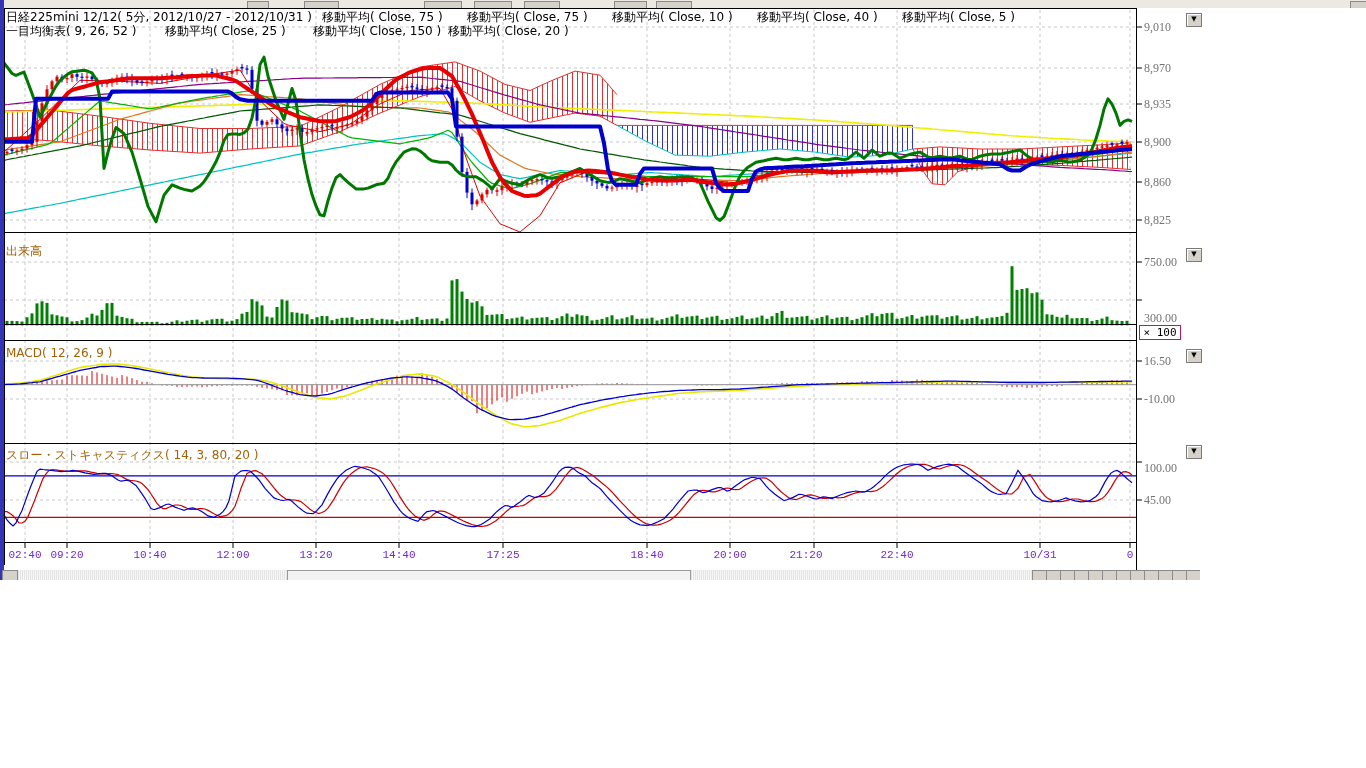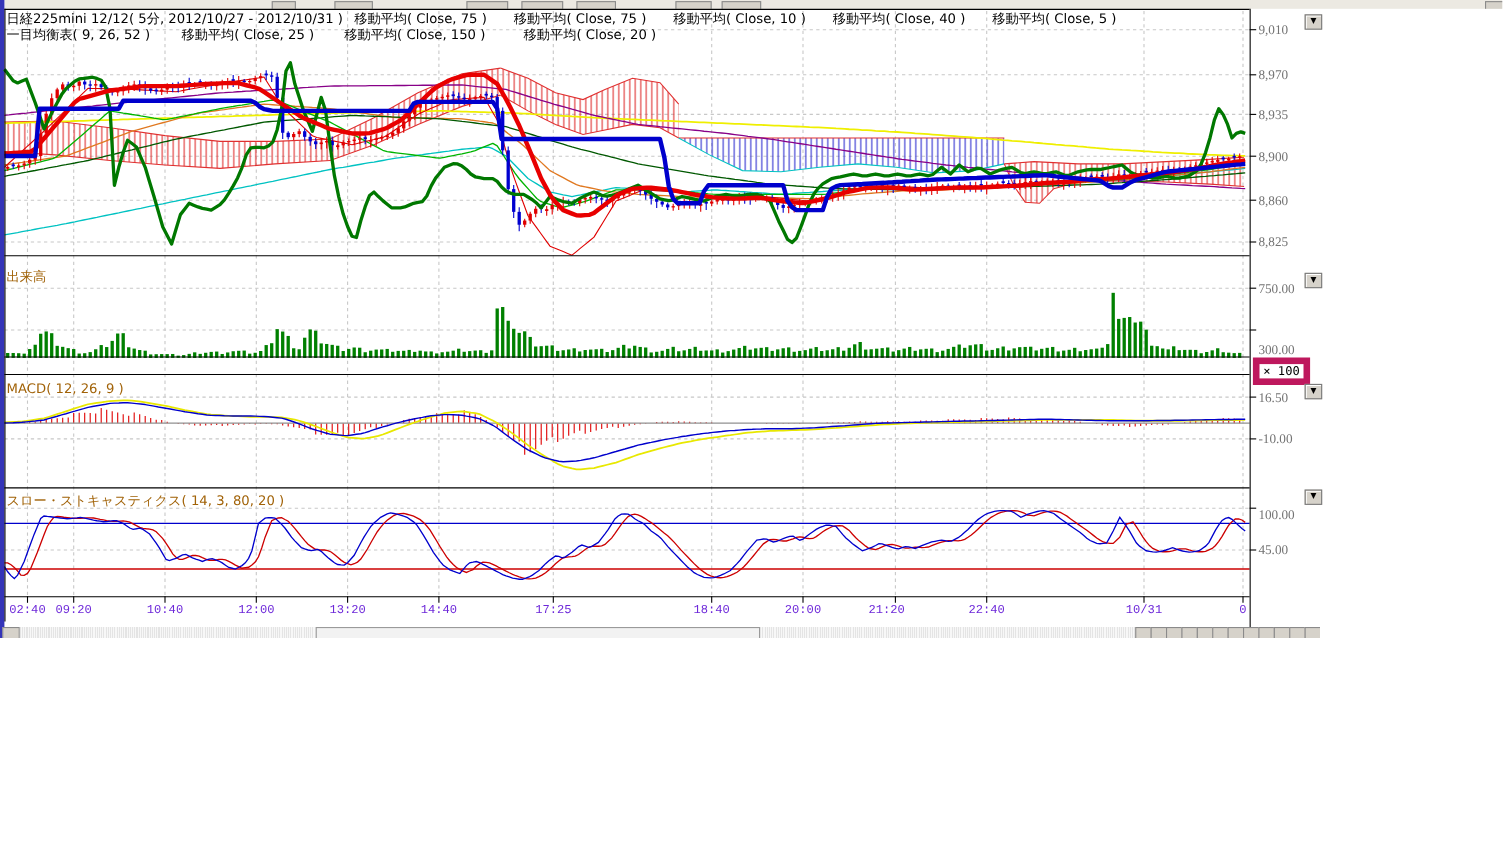--- a/index.html
+++ b/index.html
@@ -10,21 +10,21 @@
   .top-btn{position:absolute;top:1px;height:14px;background:#d6d2ca;border:1px solid #8a8a8a;}
   #chart-svg{position:absolute;left:0;top:0;}
   .hdr{position:absolute;font-size:12px;color:#000;white-space:nowrap;letter-spacing:0px;}
   .panel-label{position:absolute;font-size:12px;color:#a16207;white-space:nowrap;}
   .ytick{position:absolute;left:1144px;font-family:Liberation Serif, serif;
          font-size:12px;color:#737373;white-space:nowrap;}
   .xtick{position:absolute;font-family:Liberation Mono, monospace;
          font-size:11px;color:#6d28d9;white-space:nowrap;transform:translateX(-50%);}
   .dd-btn{position:absolute;width:14px;height:12px;background:#d6d2ca;border:1px solid #7a7a7a;
           box-shadow:inset 1px 1px 0 #ffffff;font-size:7px;line-height:11px;text-align:center;color:#000;cursor:pointer;}
-  #mult-box{position:absolute;left:1139px;top:325px;width:40px;height:13px;border:6px solid #be185d;background:#fff;
+  #mult-box{position:absolute;left:1139px;top:325px;width:40px;height:13px;border:1px solid #be185d;background:#fff;
             font-family:"DejaVu Sans Mono","Liberation Mono",monospace;font-size:11px;line-height:13px;text-align:center;}
   #hscroll{position:absolute;left:2px;top:570px;width:1198px;height:10px;overflow:hidden;}
   #hs-left{position:absolute;left:0;top:0;width:14px;height:16px;background:#d6d2ca;border:1px solid #8a8a8a;}
   .hs-track{position:absolute;top:0;height:16px;
             background-image:repeating-linear-gradient(90deg,#e4e4e4 0 1px,#f7f7f7 1px 2px);}
   #hs-thumb{position:absolute;left:285px;top:0;width:402px;height:16px;background:#f2f2f2;border:1px solid #9a9a9a;}
   .mini-btn{position:absolute;top:0;width:13px;height:16px;background:#d6d2ca;border:1px solid #8a8a8a;
             font-size:8px;color:#222;text-align:center;line-height:10px;}
 </style>
 </head>
@@ -1054,21 +1054,21 @@
       <div class="xtick" style="left:1130px;top:549px;">0</div>
       <div class="hdr" style="left:6px;top:9px;">日経225mini 12/12( 5分, 2012/10/27 - 2012/10/31 )</div>
       <div class="hdr" style="left:322px;top:9px;">移動平均( Close, 75 )</div>
       <div class="hdr" style="left:467px;top:9px;">移動平均( Close, 75 )</div>
       <div class="hdr" style="left:612px;top:9px;">移動平均( Close, 10 )</div>
       <div class="hdr" style="left:757px;top:9px;">移動平均( Close, 40 )</div>
       <div class="hdr" style="left:902px;top:9px;">移動平均( Close, 5 )</div>
       <div class="hdr" style="left:6px;top:23px;">一目均衡表( 9, 26, 52 )</div>
       <div class="hdr" style="left:165px;top:23px;">移動平均( Close, 25 )</div>
       <div class="hdr" style="left:313px;top:23px;">移動平均( Close, 150 )</div>
-      <div class="hdr" style="left:476px;top:23px;">移動平均( Close, 20 )</div>
+      <div class="hdr" style="left:448px;top:23px;">移動平均( Close, 20 )</div>
     </div>
 
   <div id="hscroll">
     <div id="hs-left"></div>
     <div class="hs-track" style="left:16px;width:269px;"></div>
     <div id="hs-thumb"></div>
     <div class="hs-track" style="left:689px;width:341px;"></div>
   <div class="mini-btn" style="left:1030px;"></div>
       <div class="mini-btn" style="left:1044px;"></div>
       <div class="mini-btn" style="left:1058px;"></div>

